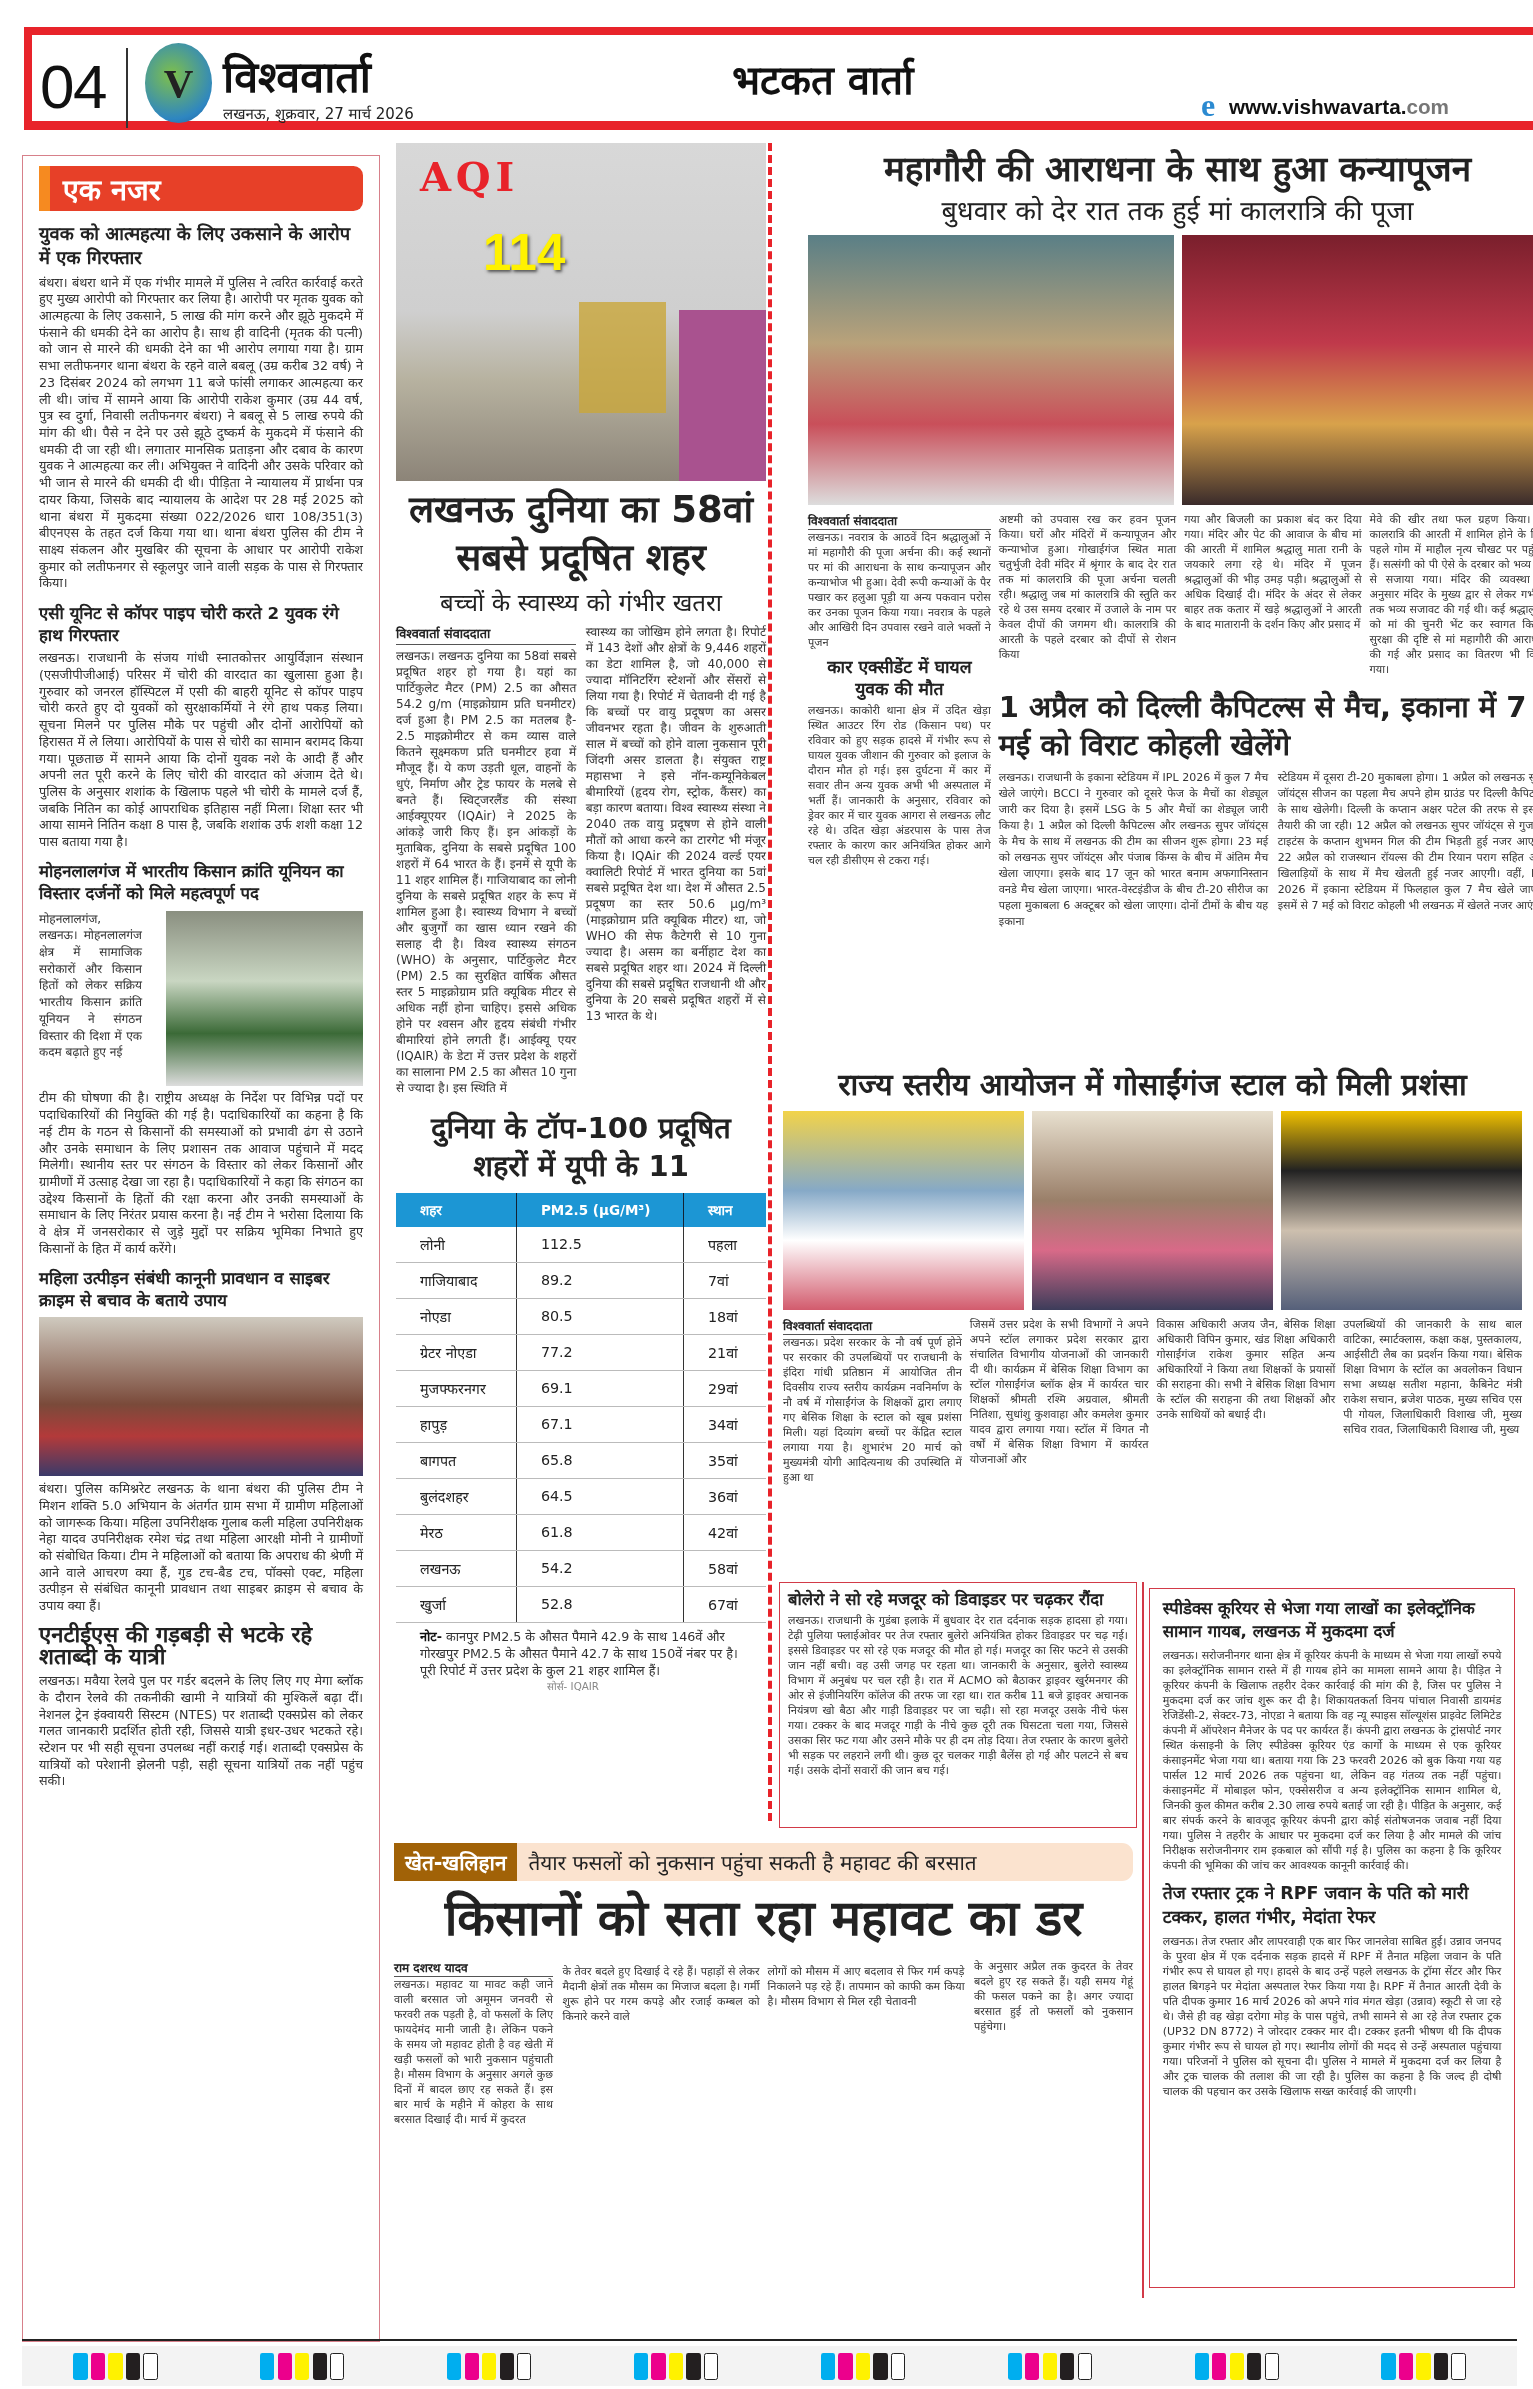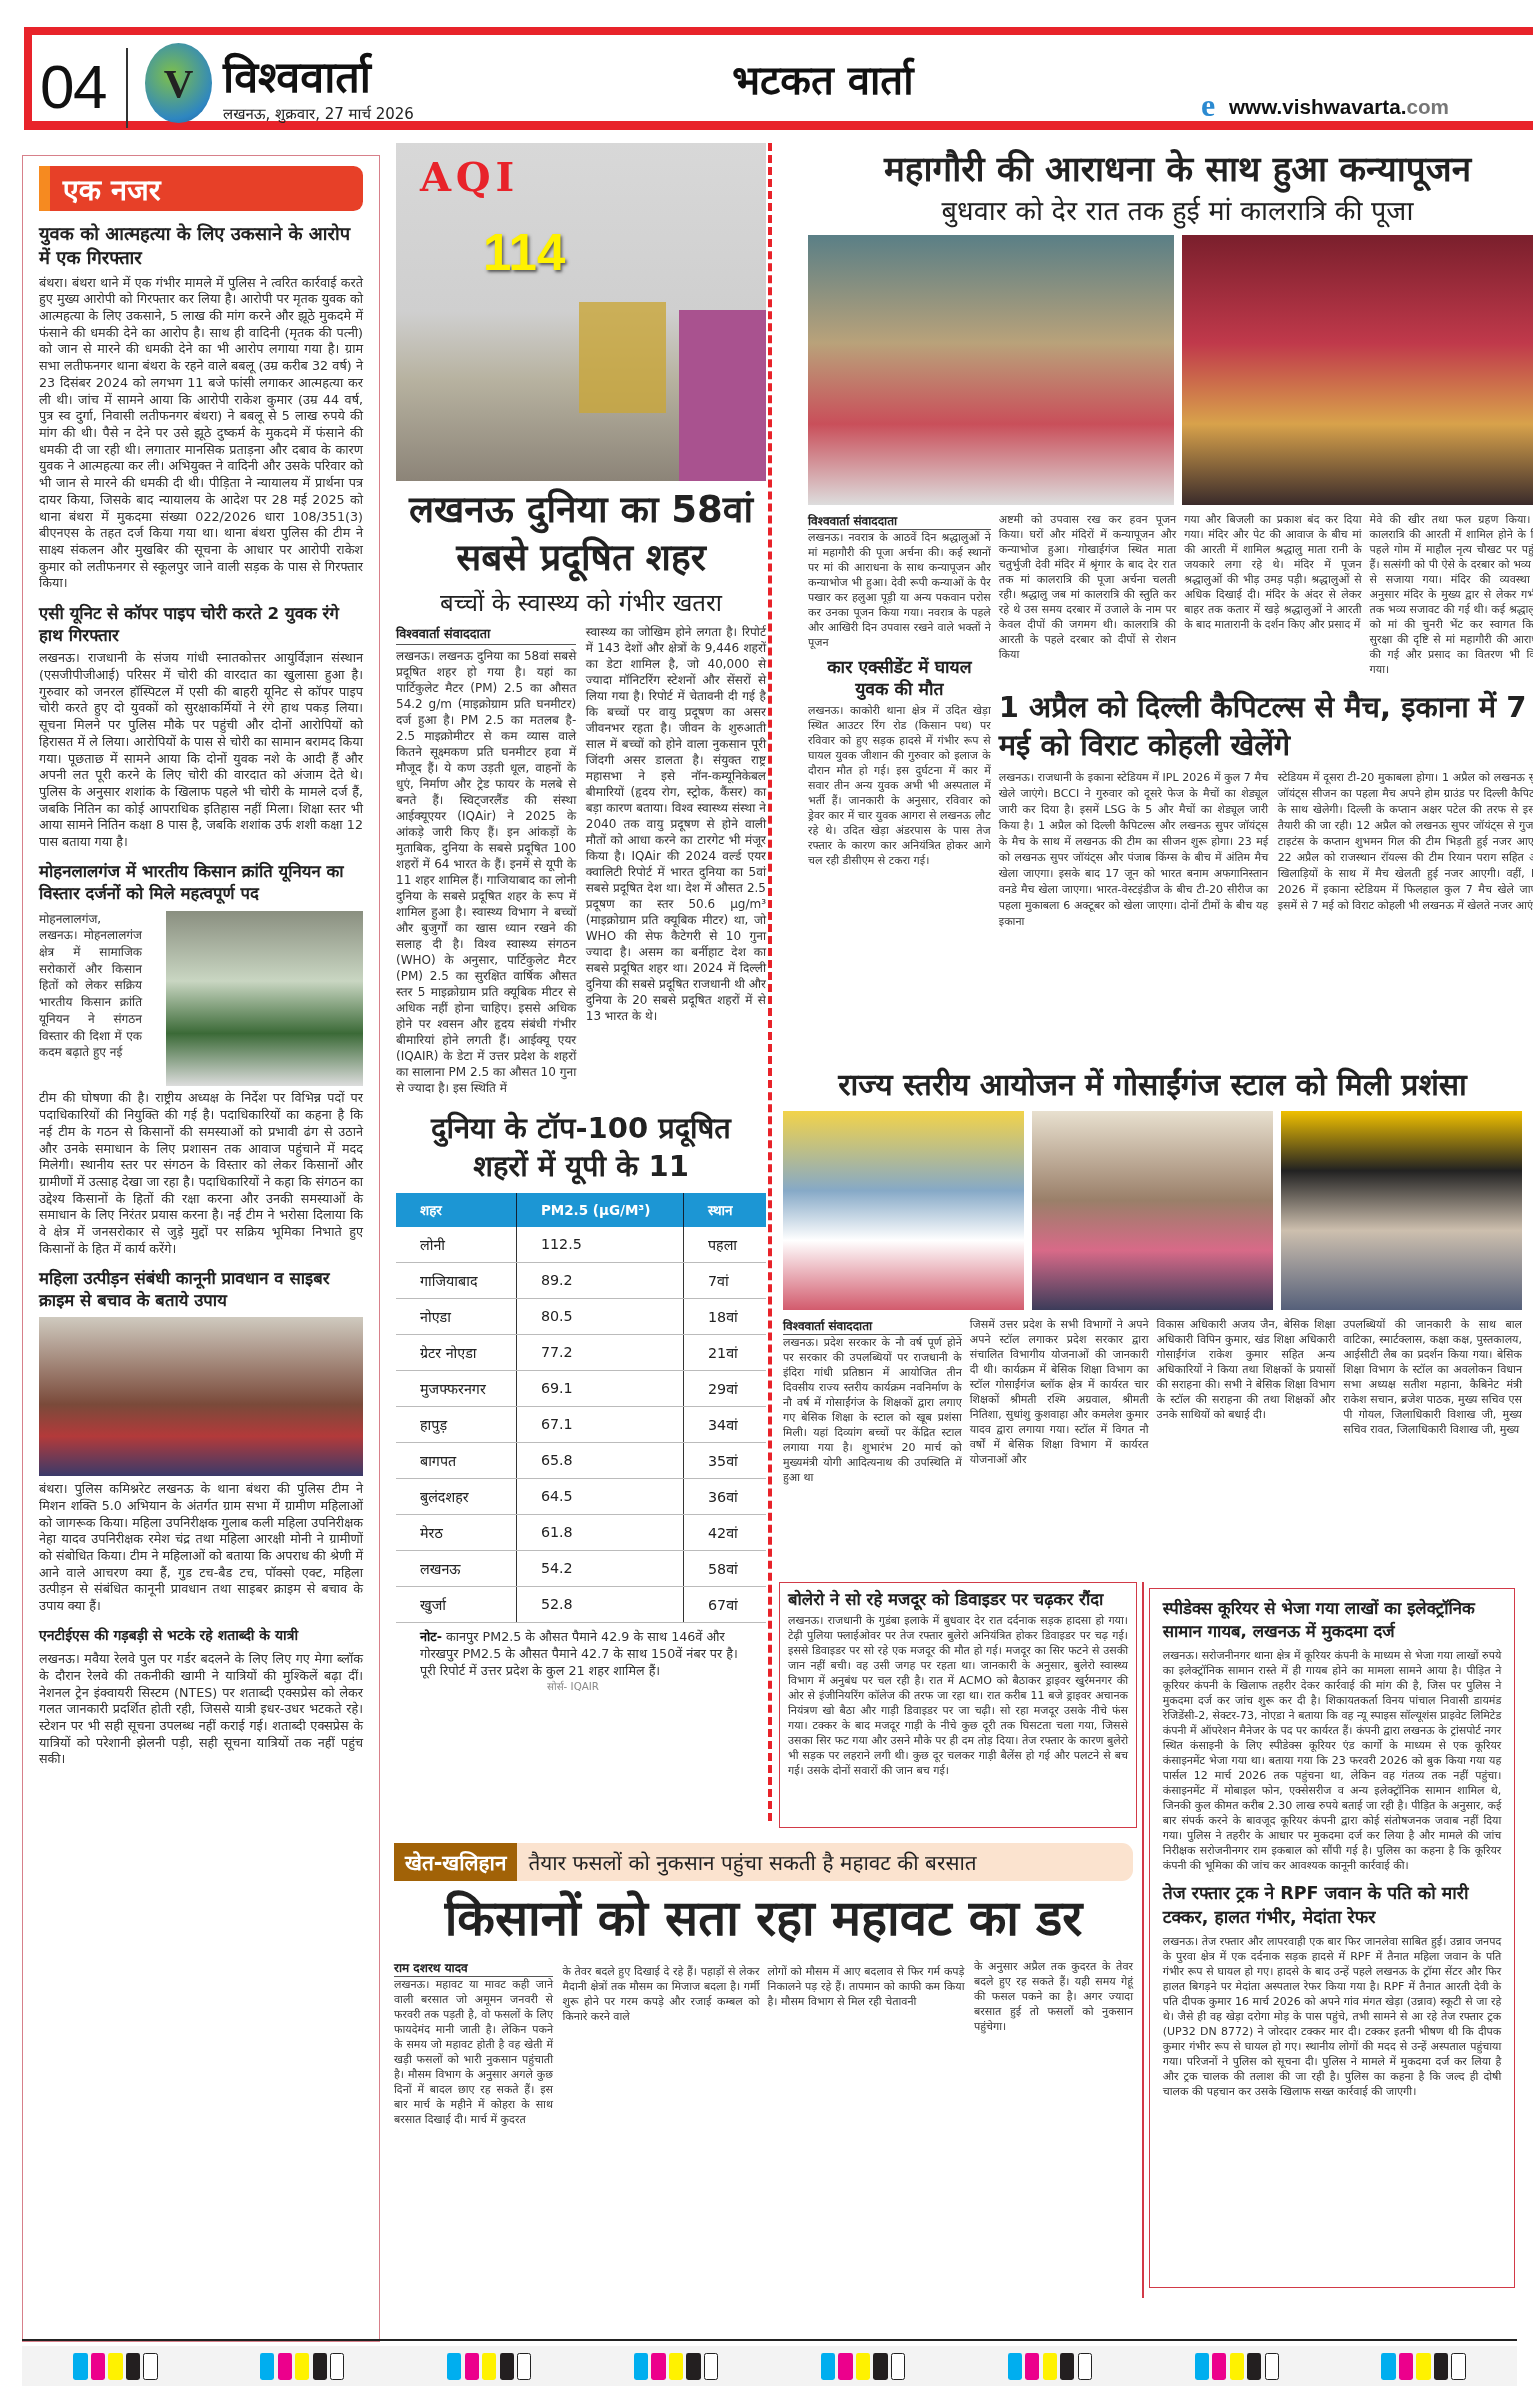--- a/index.html
+++ b/index.html
@@ -60,21 +60,21 @@
       <div class="photo" style="flex:1;height:175px;background:linear-gradient(180deg,#8a8f80,#c9d6c2 40%,#3b6a37 70%,#ddd)"></div>
     </div>
     <div class="txt" style="margin-top:4.8px">टीम की घोषणा की है। राष्ट्रीय अध्यक्ष के निर्देश पर विभिन्न पदों पर पदाधिकारियों की नियुक्ति की गई है। पदाधिकारियों का कहना है कि नई टीम के गठन से किसानों की समस्याओं को प्रभावी ढंग से उठाने और उनके समाधान के लिए प्रशासन तक आवाज पहुंचाने में मदद मिलेगी। स्थानीय स्तर पर संगठन के विस्तार को लेकर किसानों और ग्रामीणों में उत्साह देखा जा रहा है। पदाधिकारियों ने कहा कि संगठन का उद्देश्य किसानों के हितों की रक्षा करना और उनकी समस्याओं के समाधान के लिए निरंतर प्रयास करना है। नई टीम ने भरोसा दिलाया कि वे क्षेत्र में जनसरोकार से जुड़े मुद्दों पर सक्रिय भूमिका निभाते हुए किसानों के हित में कार्य करेंगे।</div>
   </div>
   <div style="margin-top:9.5px">
     <div class="hl" style="font-size:16.7px;line-height:22px">महिला उत्पीड़न संबंधी कानूनी प्रावधान व साइबर क्राइम से बचाव के बताये उपाय</div>
     <div class="photo" style="height:159px;margin-top:6.4px;background:linear-gradient(180deg,#cfcabf,#7a4a3a 55%,#b33a3a 75%,#3a3a6a)"></div>
     <div class="txt" style="margin-top:4.8px">बंथरा। पुलिस कमिश्नरेट लखनऊ के थाना बंथरा की पुलिस टीम ने मिशन शक्ति 5.0 अभियान के अंतर्गत ग्राम सभा में ग्रामीण महिलाओं को जागरूक किया। महिला उपनिरीक्षक गुलाब कली महिला उपनिरीक्षक नेहा यादव उपनिरीक्षक रमेश चंद्र तथा महिला आरक्षी मोनी ने ग्रामीणों को संबोधित किया। टीम ने महिलाओं को बताया कि अपराध की श्रेणी में आने वाले आचरण क्या हैं, गुड टच-बैड टच, पॉक्सो एक्ट, महिला उत्पीड़न से संबंधित कानूनी प्रावधान तथा साइबर क्राइम से बचाव के उपाय क्या हैं।</div>
   </div>
   <div style="margin-top:9.5px">
-    <div class="hl" style="font-size:14px;line-height:22px">एनटीईएस की गड़बड़ी से भटके रहे शताब्दी के यात्री</div>
+    <div class="hl" style="font-size:22px;line-height:22px">एनटीईएस की गड़बड़ी से भटके रहे शताब्दी के यात्री</div>
     <div class="txt" style="margin-top:4.8px">लखनऊ। मवैया रेलवे पुल पर गर्डर बदलने के लिए लिए गए मेगा ब्लॉक के दौरान रेलवे की तकनीकी खामी ने यात्रियों की मुश्किलें बढ़ा दीं। नेशनल ट्रेन इंक्वायरी सिस्टम (NTES) पर शताब्दी एक्सप्रेस को लेकर गलत जानकारी प्रदर्शित होती रही, जिससे यात्री इधर-उधर भटकते रहे। स्टेशन पर भी सही सूचना उपलब्ध नहीं कराई गई। शताब्दी एक्सप्रेस के यात्रियों को परेशानी झेलनी पड़ी, सही सूचना यात्रियों तक नहीं पहुंच सकी।</div>
   </div>
 </div>
 
 <div class="abs" style="left:396px;top:143px;width:370px;height:1678px">
   <div class="photo" style="position:relative;height:338px;background:linear-gradient(180deg,#d8d8d8 0%,#cfcfcf 50%,#b7b2a0 70%,#8c8478 100%)">
     <div style="position:absolute;left:24px;top:9.5px;font-family:'DejaVu Serif',serif;font-weight:bold;font-size:40px;color:#e8232a;letter-spacing:4.8px">AQI</div>
     <div style="position:absolute;left:87px;top:80px;font-family:'Liberation Sans',sans-serif;font-weight:bold;font-size:51px;color:#fff200;text-shadow:1.6px 1.6px 3.2px #555">114</div>
     <div style="position:absolute;left:183px;top:159px;width:87px;height:111px;background:#c9a63a;opacity:.8"></div>
     <div style="position:absolute;right:0;top:167px;width:87px;height:171px;background:#a9528f"></div>

